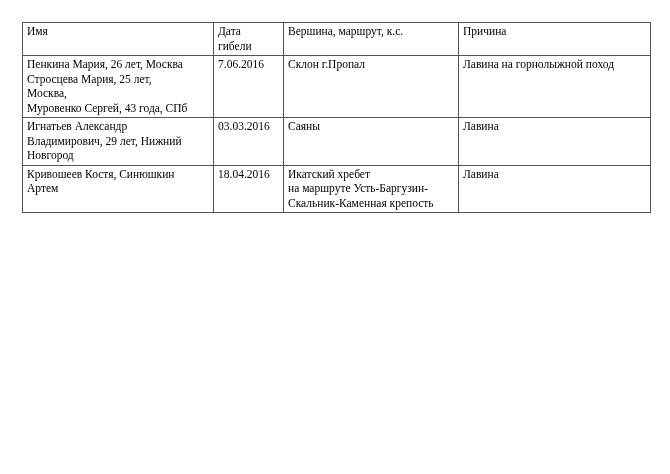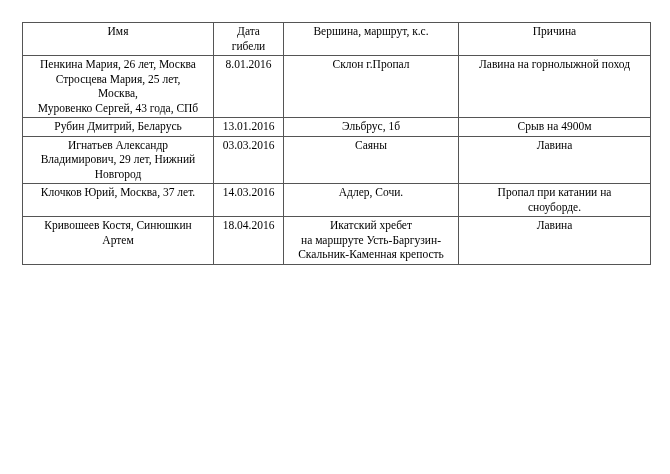--- a/index.html
+++ b/index.html
@@ -27,21 +27,21 @@
   .col-name  { width: 191px; }
   .col-date  { width: 70px;  }
   .col-route { width: 175px; }
   .col-cause { width: 192px; }
   table.acc-table th,
   table.acc-table td {
     border: 1px solid #555555;
     font-size: 11.5px;
     line-height: 14.5px;
     font-weight: normal;
-    text-align: center;
+    text-align: left;
     vertical-align: top;
     padding: 1px 4px 2px 4px;
     white-space: pre-line;
     overflow: hidden;
   }
 </style>
 </head>
 <body>
 
 <div class="page">
@@ -60,44 +60,31 @@
           <th>Вершина, маршрут, к.с.</th>
           <th>Причина</th>
         </tr>
     </thead>
     <tbody id="table-body">
         <tr>
           <td>Пенкина Мария, 26 лет, Москва
 Стросцева Мария, 25 лет,
 Москва,
 Муровенко Сергей, 43 года, СПб</td>
-          <td>8.01.2016</td>
+          <td>7.06.2016</td>
           <td>Склон г.Пропал</td>
           <td>Лавина на горнолыжной поход</td>
-        </tr>
-        <tr>
-          <td>Рубин Дмитрий, Беларусь</td>
-          <td>13.01.2016</td>
-          <td>Эльбрус, 1б</td>
-          <td>Срыв на 4900м</td>
         </tr>
         <tr>
           <td>Игнатьев Александр
 Владимирович, 29 лет, Нижний
 Новгород</td>
           <td>03.03.2016</td>
           <td>Саяны</td>
           <td>Лавина</td>
-        </tr>
-        <tr>
-          <td>Клочков Юрий, Москва, 37 лет.</td>
-          <td>14.03.2016</td>
-          <td>Адлер, Сочи.</td>
-          <td>Пропал при катании на
-сноуборде.</td>
         </tr>
         <tr>
           <td>Кривошеев Костя,  Синюшкин
 Артем</td>
           <td>18.04.2016</td>
           <td>Икатский хребет
 на маршруте Усть-Баргузин-
 Скальник-Каменная крепость</td>
           <td>Лавина</td>
         </tr>

